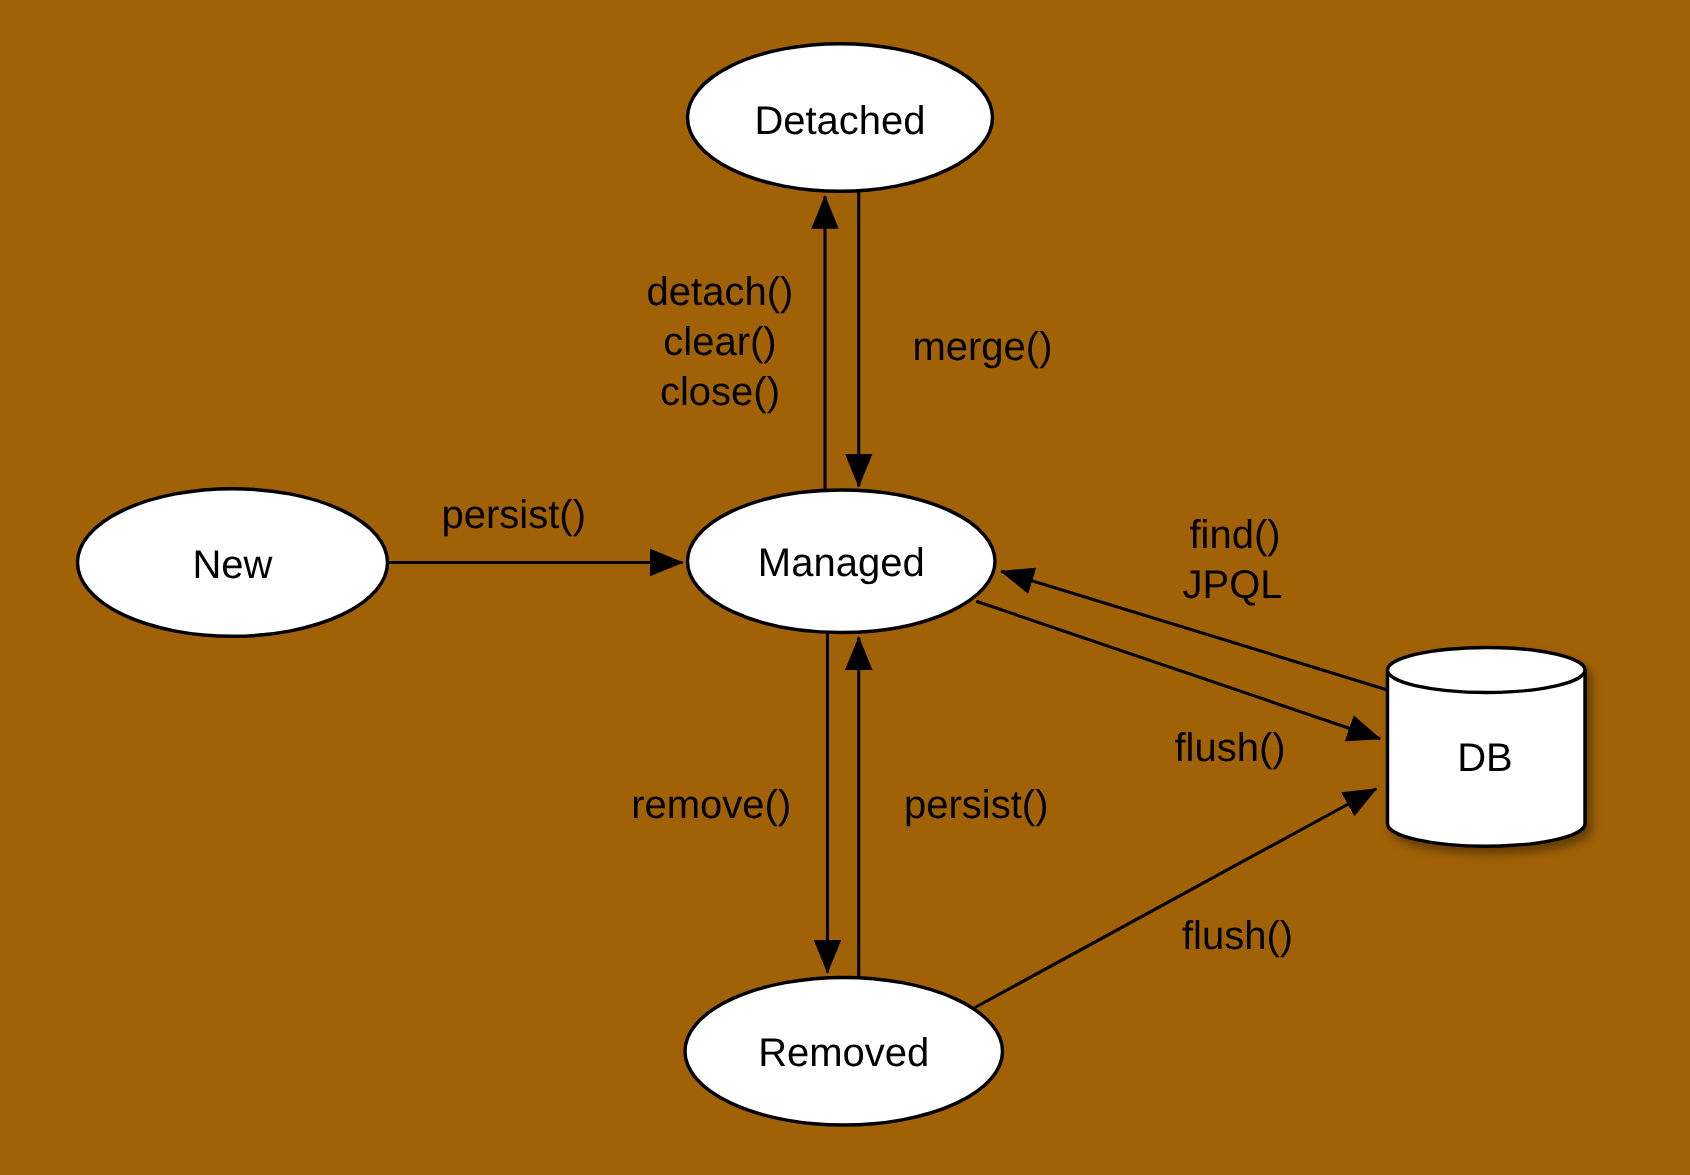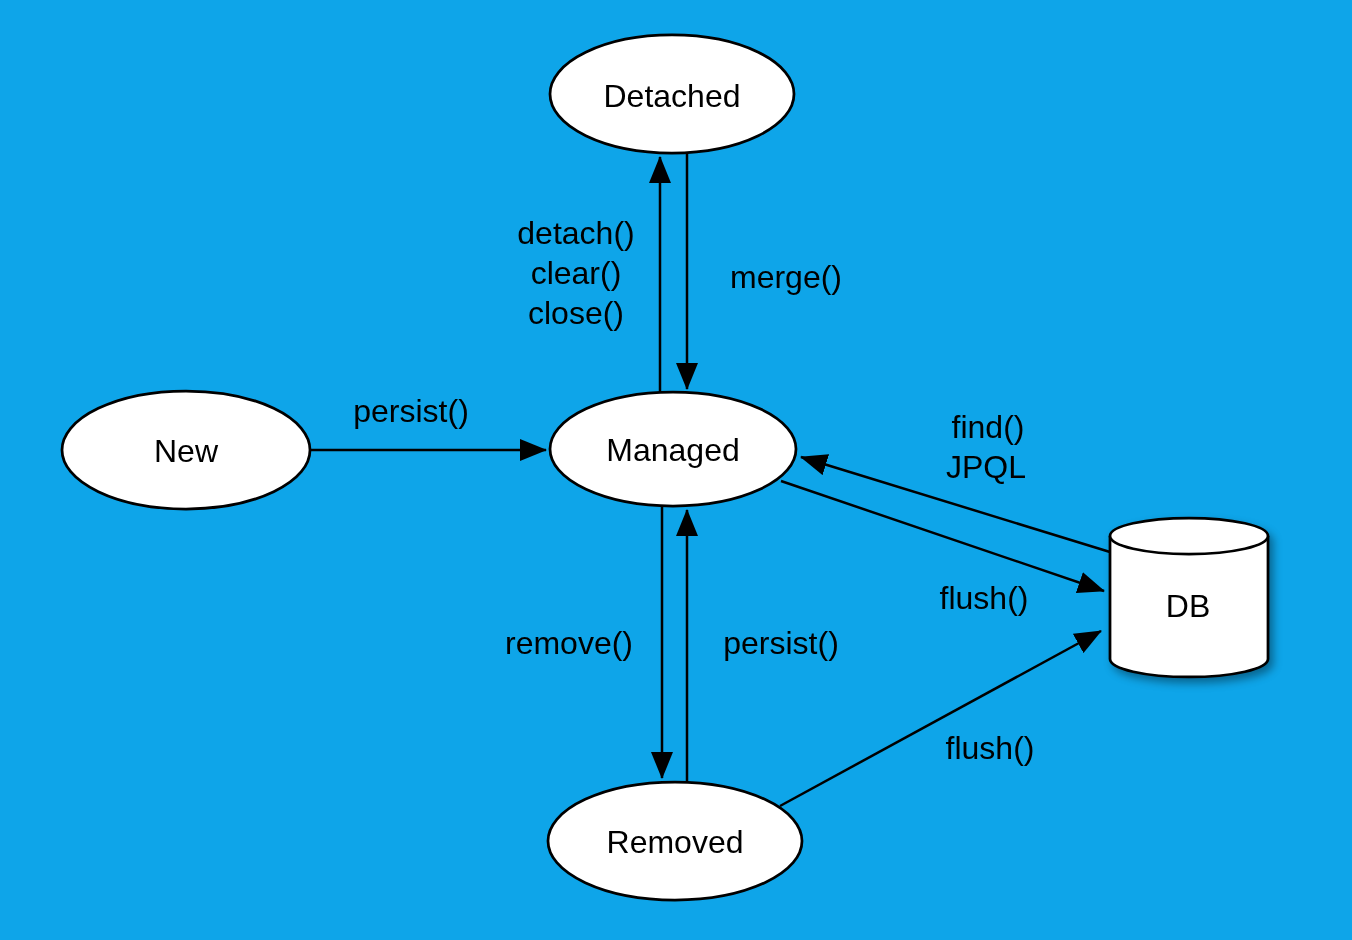--- a/index.html
+++ b/index.html
@@ -4,21 +4,21 @@
 <style>
   html, body {
     margin: 0;
     padding: 0;
     background: #ffffff;
   }
   .canvas {
     position: relative;
     width: 1352px;
     height: 940px;
-    background: #0ea5e9;
+    background: #a16207;
     overflow: hidden;
     font-family: "Liberation Sans", sans-serif;
   }
   svg text {
     font-family: "Liberation Sans", sans-serif;
     font-size: 32px;
     fill: #000000;
   }
   .node-shape {
     fill: #ffffff;

